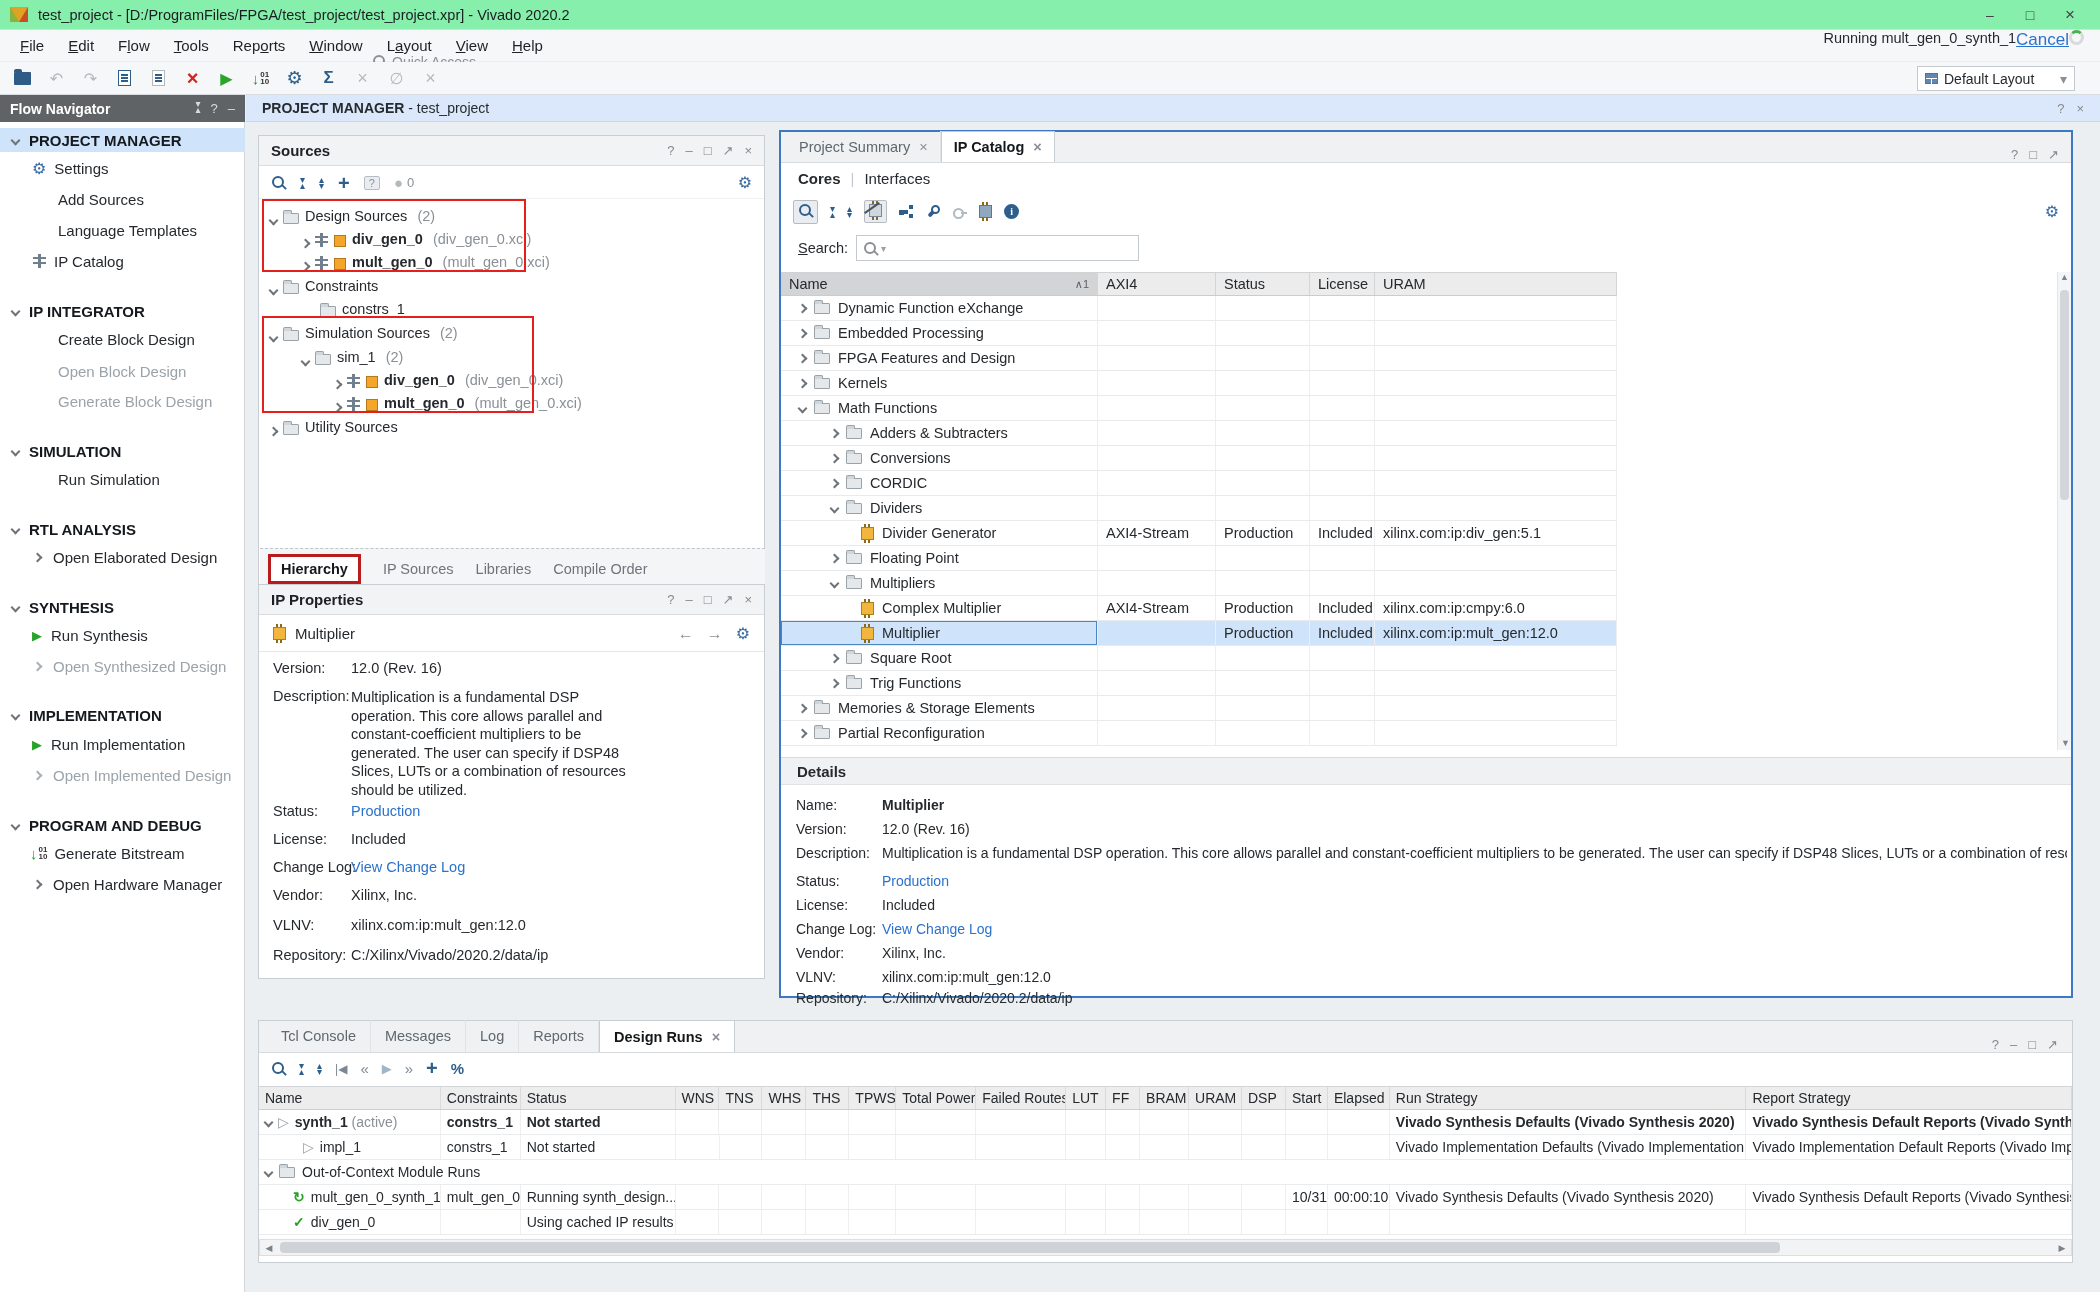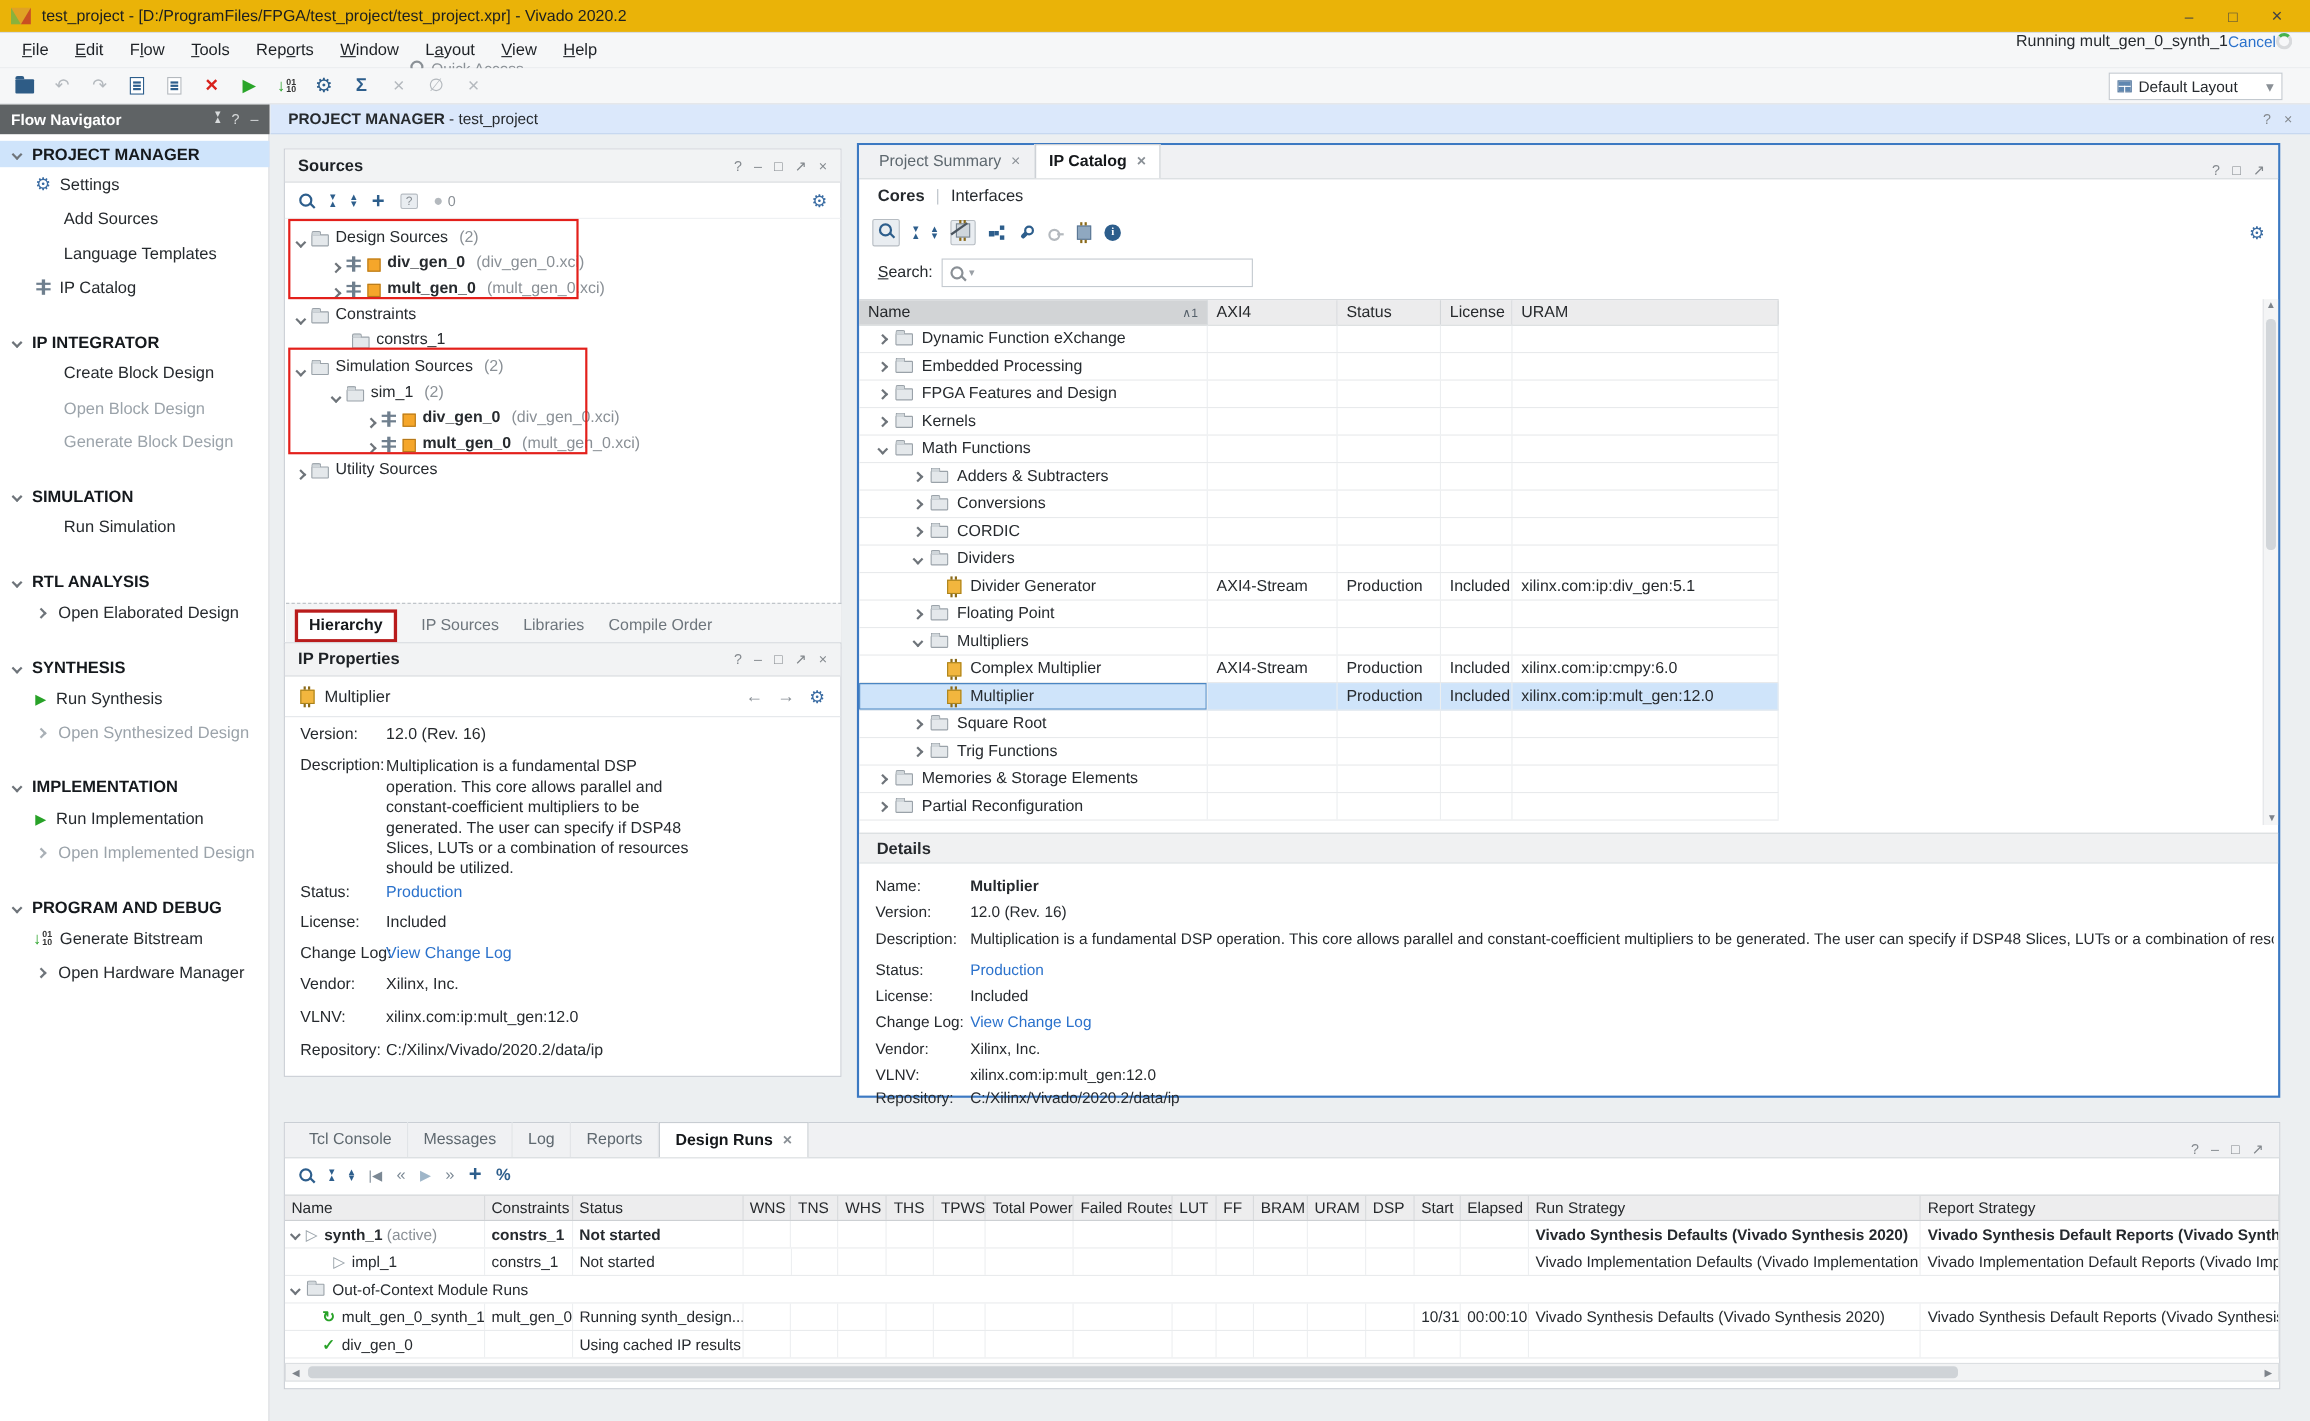--- a/index.html
+++ b/index.html
@@ -4,21 +4,21 @@
 <style>
   *{margin:0;padding:0;box-sizing:border-box}
   html,body{width:2100px;height:1292px;background:#eceff1;font-family:"Liberation Sans",sans-serif}
   .app{position:relative;width:2100px;height:1292px;overflow:hidden;font-size:15px;color:#262a2e;background:#eceff1}
   .flex{display:flex;align-items:center}
   .b{font-weight:bold}
   .gray{color:#8a9096}
   .dis{color:#9ba3aa}
   .link{color:#2b72cc;cursor:pointer}
   
-  .titlebar{position:absolute;left:0;top:0;width:2100px;height:30px;background:#eab308;border-bottom:1px solid #d9dde2;display:flex;align-items:center;padding:0 10px}
+  .titlebar{position:absolute;left:0;top:0;width:2100px;height:30px;background:#86efac;border-bottom:1px solid #d9dde2;display:flex;align-items:center;padding:0 10px}
   .vlogo{width:0;height:0;border-left:9px solid #c94f22;border-right:9px solid #8ab23c;border-bottom:15px solid #e0a224;margin-right:10px;transform:rotate(180deg)}
   .wc{width:40px;height:26px;display:flex;align-items:center;justify-content:center;color:#444;font-size:14px}
   
   .menubar{position:absolute;left:0;top:30px;width:2100px;height:32px;background:#f6f7f8;display:flex;align-items:center;padding:0 8px;border-bottom:1px solid #ebedef}
   .menu-item{padding:0 12px;color:#1d2125}
   .menu-item .mn{text-decoration:underline}
   .qa{position:absolute;left:372px;top:21px;width:112px;height:22px;border-bottom:1px solid #b9bfc5;display:flex;align-items:center;color:#8a9096;font-size:14px;gap:5px}
   .menu-right{position:absolute;right:16px;top:0;height:32px;display:flex;}
   .spin{width:15px;height:15px;border-radius:50%;border:3px solid #d8dadc;border-top-color:#47b24e}
   
@@ -158,21 +158,21 @@
     <span class="menu-item"><span></span><span class="mn">W</span><span>indow</span></span>
     <span class="men u-item menu-item"><span>L</span><span class="mn">a</span><span>yout</span></span>
     <span class="menu-item"><span></span><span class="mn">V</span><span>iew</span></span>
     <span class="menu-item"><span></span><span class="mn">H</span><span>elp</span></span>
     <span class="qa">
       <span class="mag gr"></span>
       <span>Quick Access</span>
     </span>
     <span class="menu-right">
       <span style="font-size:14.5px">Running mult_gen_0_synth_1</span>
-      <span class="link" style="font-size:14px">Cancel</span>
+      <span class="link" style="text-decoration:underline;font-size:17px">Cancel</span>
       <span class="spin"></span>
     </span>
   </div>
 
   <div class="toolbar">
     <span class="tbi">
         <span class="foldico"></span>
       </span>
     <span class="tbi grayed">↶</span>
     <span class="tbi grayed">↷</span>

